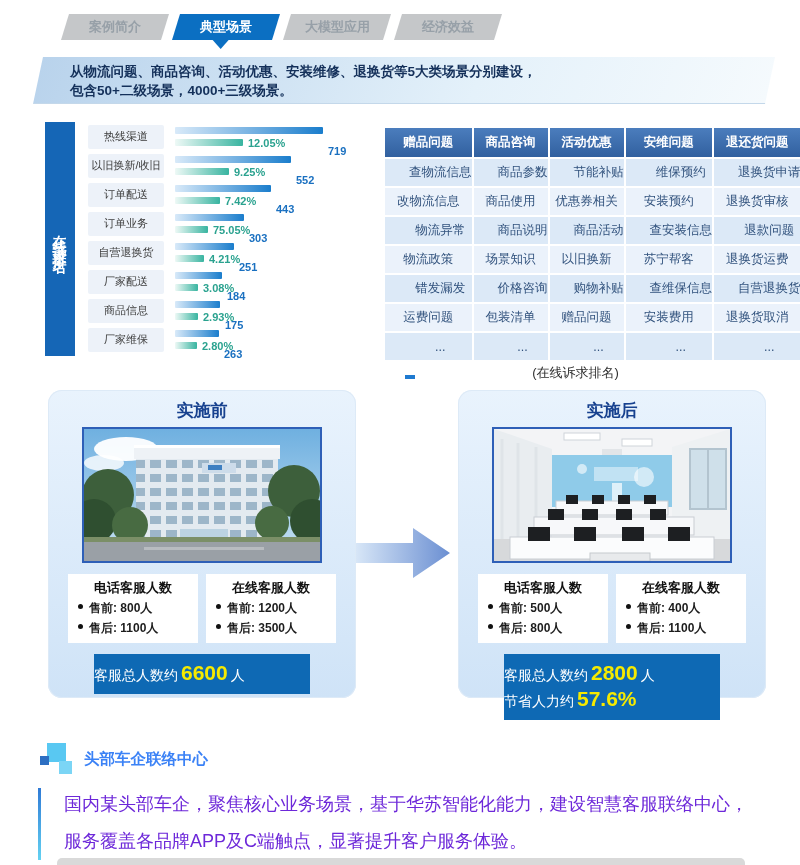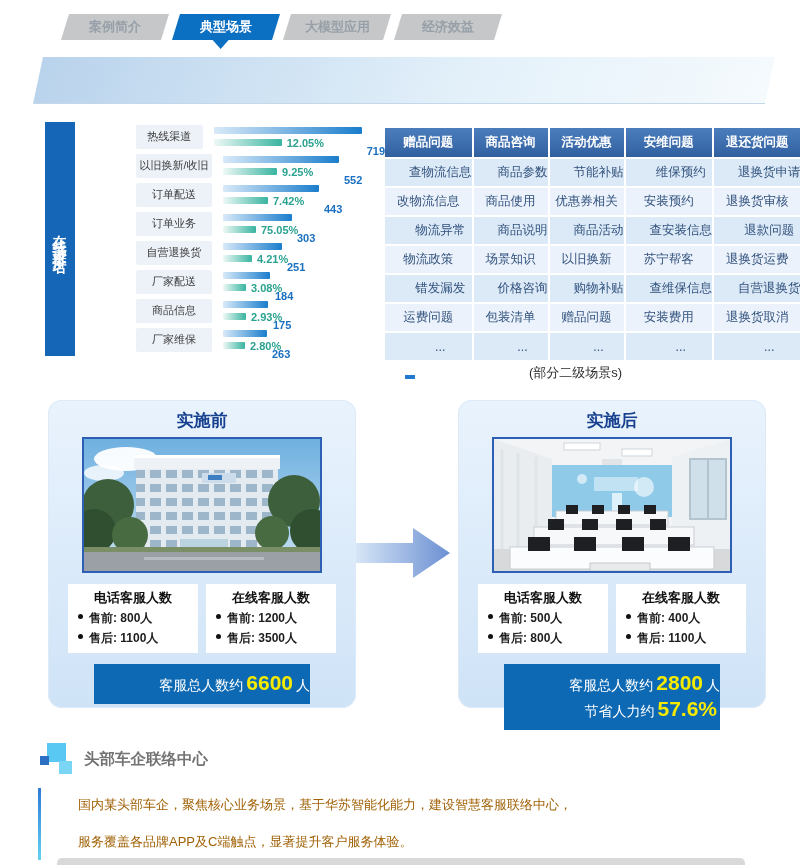--- a/index.html
+++ b/index.html
@@ -25,21 +25,21 @@
        border-bottom:1px solid #c4d8ea;}
   .banner-text{position:absolute;left:32px;top:5px;font-size:13.5px;font-weight:bold;
        color:#14305a;line-height:19px;}
 
   
   .chart{position:absolute;left:45px;top:122px;width:340px;height:234px;}
   .rank-bar{position:absolute;left:0;top:0;width:30px;height:234px;background:#1566b6;color:#fff;
        writing-mode:vertical-rl;text-orientation:upright;display:flex;align-items:center;justify-content:center;
        font-size:14px;font-weight:bold;letter-spacing:5px;}
   .chart-rows{position:absolute;left:30px;top:0;right:0;}
-  .chart-row{height:29px;display:flex;align-items:center;padding-left:48px;}
+  .chart-row{height:29px;display:flex;align-items:center;}
   .cat-label{width:76px;height:24px;margin-left:13px;background:#edf2f9;border-radius:2px;
        display:flex;align-items:center;justify-content:center;font-size:11px;color:#3c3c3c;white-space:nowrap;}
   .bars{margin-left:11px;display:flex;flex-direction:column;gap:1px;}
   .bar-line{display:flex;align-items:center;gap:5px;height:11px;}
   .bar{height:7px;border-radius:1px;}
   .bar.blue{background:linear-gradient(90deg,#d9eaf9,#1a7dcc);}
   .bar.teal{background:linear-gradient(90deg,#eef9f6,#38b4a0);}
   .val{font-size:11px;font-weight:bold;color:#1a70c0;margin-top:40px;}
   .pct{font-size:11px;font-weight:bold;color:#2aa28f;}
 
@@ -49,47 +49,47 @@
   .th-cell{height:29px;background:linear-gradient(180deg,#4b7dbd,#31609f);color:#fff;font-weight:bold;
        font-size:12.5px;display:flex;align-items:center;justify-content:center;white-space:nowrap;}
   .td-cell{height:27px;font-size:12.5px;color:#31527d;display:flex;align-items:center;justify-content:center;white-space:nowrap;}
   .row-odd{background:#dce9f7;padding-left:24px;}
   .row-even{background:#ebf2fb;}
   .table-caption{position:absolute;left:385px;top:364px;width:381px;text-align:center;
        font-size:13px;color:#2d2d2d;}
   .mini-dash{position:absolute;left:405px;top:375px;width:10px;height:4px;background:#1f7ad0;}
 
   
-  .card{position:absolute;top:400px;width:308px;height:308px;border-radius:14px;
+  .card{position:absolute;top:390px;width:308px;height:308px;border-radius:14px;
        background:linear-gradient(180deg,#e9f3fd 0%,#cfe3f7 100%);box-shadow:inset 0 0 0 1px #ddeaf7;}
   #card-before{left:48px;}
   #card-after{left:458px;}
   .card-title{margin-top:9px;text-align:center;font-size:17px;font-weight:bold;color:#17418f;}
   .photo{width:236px;height:132px;margin:5px auto 0;border:2px solid #2e5fb7;background:#fff;}
   .photo svg{display:block;width:100%;height:100%;}
   .stats{display:flex;gap:8px;margin:11px 20px 0;}
   .stat-box{flex:1;background:#fff;padding:5px 6px 6px;}
   .stat-title{text-align:center;font-weight:bold;font-size:13px;color:#111;white-space:nowrap;}
   .stat-item{font-size:12px;color:#1c1c1c;margin-top:3px;padding-left:15px;position:relative;white-space:nowrap;font-weight:bold;}
   .stat-item::before{content:"";position:absolute;left:4px;top:4px;width:5px;height:5px;border-radius:50%;background:#111;}
-  .total{width:216px;margin:11px auto 0;background:#0e69b4;color:#fff;text-align:right;padding:7px 0;}
+  .total{width:216px;margin:11px auto 0;background:#0e69b4;color:#fff;text-align:left;padding:7px 0;}
   .total-line{font-size:14px;line-height:23px;white-space:nowrap;}
   .total-value{color:#f5ea00;font-weight:bold;font-size:21px;margin:0 3px;}
   .arrow{position:absolute;left:356px;top:526px;}
 
   
   .footer-head{position:absolute;left:38px;top:742px;display:flex;align-items:center;gap:12px;}
   .head-icon{position:relative;width:34px;height:34px;}
   .head-icon .sq1{position:absolute;left:9px;top:1px;width:19px;height:19px;background:#59c8f2;}
   .head-icon .sq2{position:absolute;left:2px;top:14px;width:9px;height:9px;background:#2d6fc2;}
   .head-icon .sq3{position:absolute;left:21px;top:19px;width:13px;height:13px;background:#7bd5f5;}
-  .head-text{font-size:15.5px;font-weight:bold;color:#737373;}
+  .head-text{font-size:15.5px;font-weight:bold;color:#3b82f6;}
   .para-line{position:absolute;left:38px;top:788px;width:3px;height:72px;
        background:linear-gradient(180deg,#2f7ad6,#64d2f2);}
-  .footer-para{position:absolute;left:78px;top:786px;width:690px;font-size:13px;color:#a16207;line-height:37px;}
+  .footer-para{position:absolute;left:64px;top:786px;width:690px;font-size:18px;color:#6d28d9;line-height:37px;}
   .bottom-bar{position:absolute;left:57px;top:858px;width:688px;height:7px;background:#d9d9d9;
        border-radius:5px 5px 0 0;}
 </style>
 </head>
 <body>
 
 <div class="page">
 
   <div class="tab-bar">
       <div class="tab">
@@ -102,20 +102,24 @@
       <div class="tab">
         <span class="lbl">大模型应用</span>
       </div>
       <div class="tab">
         <span class="lbl">经济效益</span>
       </div>
     </div>
 
   <div class="banner">
     <div class="banner-bg"></div>
+    <div class="banner-text">
+      <div>从物流问题、商品咨询、活动优惠、安装维修、退换货等5大类场景分别建设，</div>
+      <div>包含50+二级场景，4000+三级场景。</div>
+    </div>
   </div>
 
   <div class="chart">
     <div class="rank-bar">在线诉求排名</div>
     <div class="chart-rows">
         <div class="chart-row">
           <div class="cat-label">热线渠道</div>
           <div class="bars">
             <div class="bar-line">
               <div class="bar blue" style="width: 148px;"></div>
@@ -256,21 +260,21 @@
       <div class="td-cell row-even">包装清单</div>
       <div class="td-cell row-even">赠品问题</div>
       <div class="td-cell row-even">安装费用</div>
       <div class="td-cell row-even">退换货取消</div>
       <div class="td-cell row-odd">...</div>
       <div class="td-cell row-odd">...</div>
       <div class="td-cell row-odd">...</div>
       <div class="td-cell row-odd">...</div>
       <div class="td-cell row-odd">...</div>
     </div>
-  <div class="table-caption">(部分二级场景s)</div>
+  <div class="table-caption">(在线诉求排名)</div>
   <div class="mini-dash"></div>
 
   <div class="card" id="card-before">
     <div class="card-title">实施前</div>
     <div class="photo">
       <svg viewBox="0 0 236 132" preserveAspectRatio="none">
         <defs>
           <linearGradient id="skyA" x1="0" y1="0" x2="0" y2="1">
             <stop offset="0" stop-color="#6fb0e0"></stop>
               <stop offset="1" stop-color="#c9e2f3"></stop>

